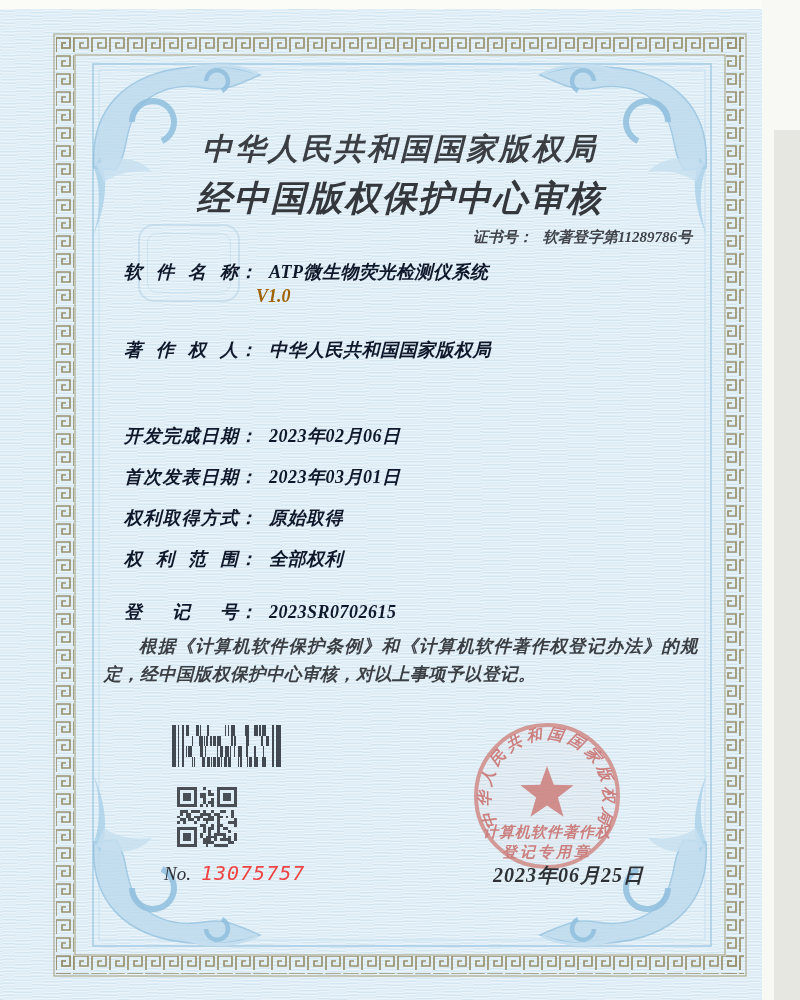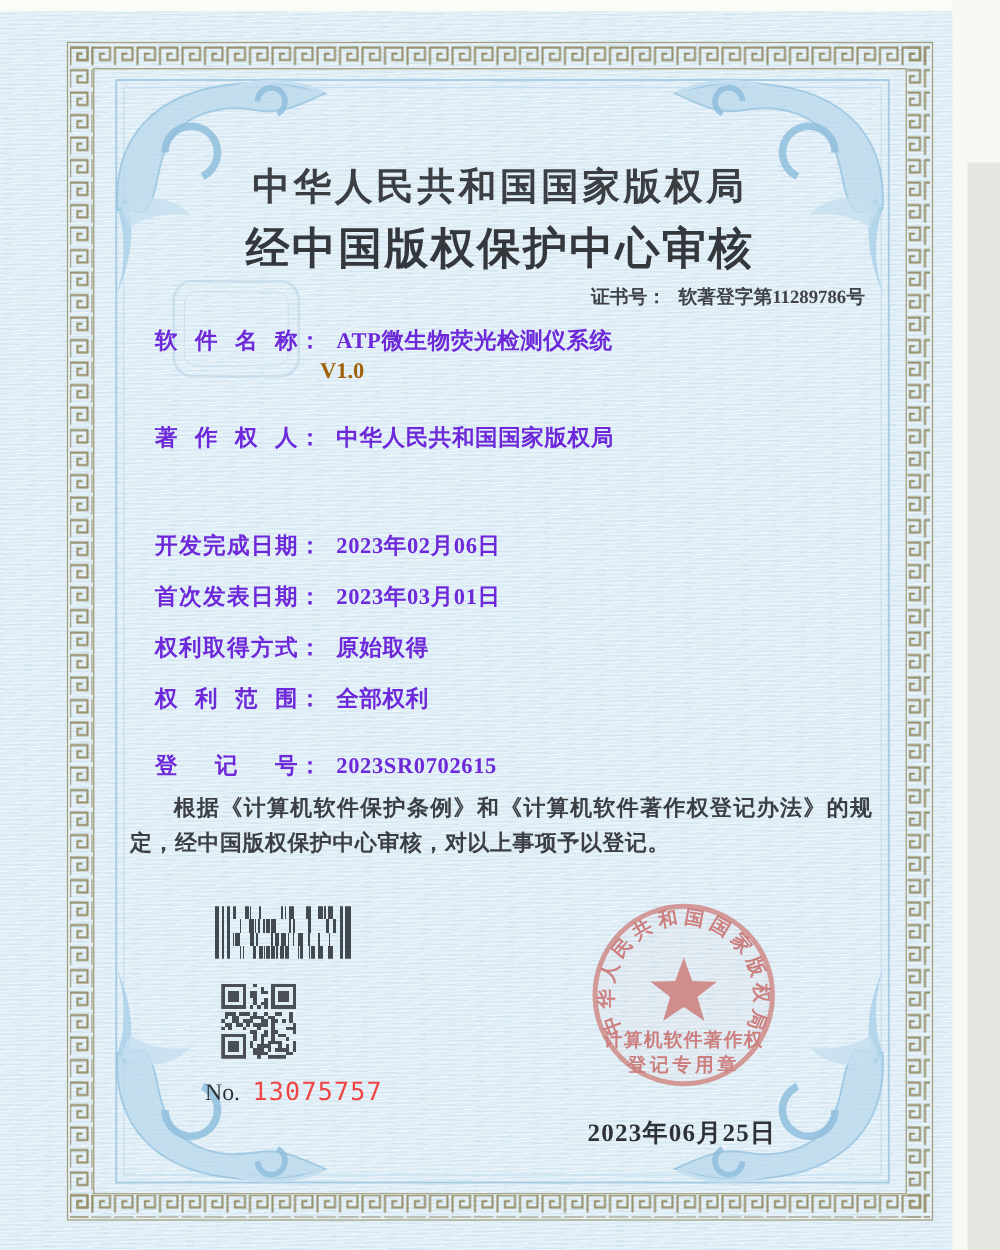--- a/index.html
+++ b/index.html
@@ -1,54 +1,54 @@
 <!DOCTYPE html>
 <html><head>
 <meta charset="utf-8">
 <style>
   html,body{margin:0;padding:0;}
   body{width:800px;height:1000px;position:relative;background:#fbfbf7;
        font-family:"Liberation Serif","DejaVu Serif",serif;}
-  .canvas{position:absolute;inset:0;overflow:hidden;}
+  .canvas{position:absolute;inset:0;overflow:hidden;font-style:italic;}
   .page{position:absolute;inset:0;
     background:
       repeating-linear-gradient(178deg, rgba(255,255,255,.38) 0 1px, rgba(255,255,255,0) 1px 3px),
       repeating-linear-gradient(2deg, rgba(168,203,224,.22) 0 1px, rgba(168,203,224,0) 1px 4px),
       #dfeef6;}
   .edge-top{position:absolute;left:0;top:0;width:800px;height:9px;background:#fbfbf7;}
   .edge-right{position:absolute;left:762px;top:0;width:38px;height:1000px;background:#f8f8f4;}
   .edge-right-dark{position:absolute;left:774px;top:130px;width:26px;height:870px;background:#e7e7e2;}
   .frame-svg{position:absolute;left:0;top:0;width:800px;height:1000px;}
   .authority{position:absolute;left:55px;top:129px;width:690px;text-align:center;
     font-size:30px;font-weight:700;letter-spacing:3px;color:#3b3f44;}
   .cert-title{position:absolute;left:55px;top:175px;width:690px;text-align:center;
     font-size:35px;font-weight:700;letter-spacing:2px;color:#34383d;}
   .certno{position:absolute;left:380px;top:228px;width:312px;text-align:right;
     font-size:15px;font-weight:700;color:#40444a;}
   .certno .lab{margin-right:10px;}
   .watermark{position:absolute;left:138px;top:224px;width:98px;height:74px;
     border:2px solid rgba(165,198,222,.38);border-radius:16px;}
   .watermark .inner{position:absolute;inset:7px;border:1px solid rgba(165,198,222,.3);border-radius:10px;}
   .frow{position:absolute;left:124px;display:flex;align-items:baseline;
-    font-size:18px;font-weight:600;color:#6d28d9;}
+    font-size:18px;font-weight:600;color:#0f172a;}
   .flabel{display:inline-block;width:114px;text-align:justify;text-align-last:justify;}
   .fcolon{margin-left:1px;}
   .fvalue{margin-left:12px;letter-spacing:.5px;white-space:nowrap;}
   .r1{top:260px}.r1b{position:absolute;left:256px;top:286px;font-size:18px;font-weight:600;color:#a16207;}
   .r2{top:338px}.r3{top:424px}.r4{top:465px}.r5{top:506px}.r6{top:547px}.r7{top:600px}
   .statement{position:absolute;left:104px;top:632px;width:594px;
     font-size:17.5px;font-weight:600;color:#3b3f44;line-height:28px;
     text-indent:2em;letter-spacing:.5px;text-align:justify;}
   .barcode{position:absolute;left:172px;top:725px;}
   .qrcode{position:absolute;left:177px;top:787px;}
   .serial{position:absolute;left:164px;top:861px;font-size:19px;color:#2e3238;}
   .serial .num{font-family:"DejaVu Sans Mono","Liberation Mono",monospace;
     color:#ef4444;font-size:20px;letter-spacing:1px;margin-left:10px;}
-  .issue-date{position:absolute;left:470px;top:862px;font-size:20px;font-weight:700;
-    letter-spacing:1px;color:#2e3236;margin-top:31px;}
+  .issue-date{position:absolute;left:493px;top:862px;font-size:20px;font-weight:700;
+    letter-spacing:1px;color:#2e3236;}
   .seal-svg{position:absolute;left:440px;top:690px;width:220px;height:215px;}
 </style>
 </head>
 <body>
 
 <div class="canvas">
   <div class="page"></div>
 
   <svg class="frame-svg" xmlns="http://www.w3.org/2000/svg">
     <defs>

